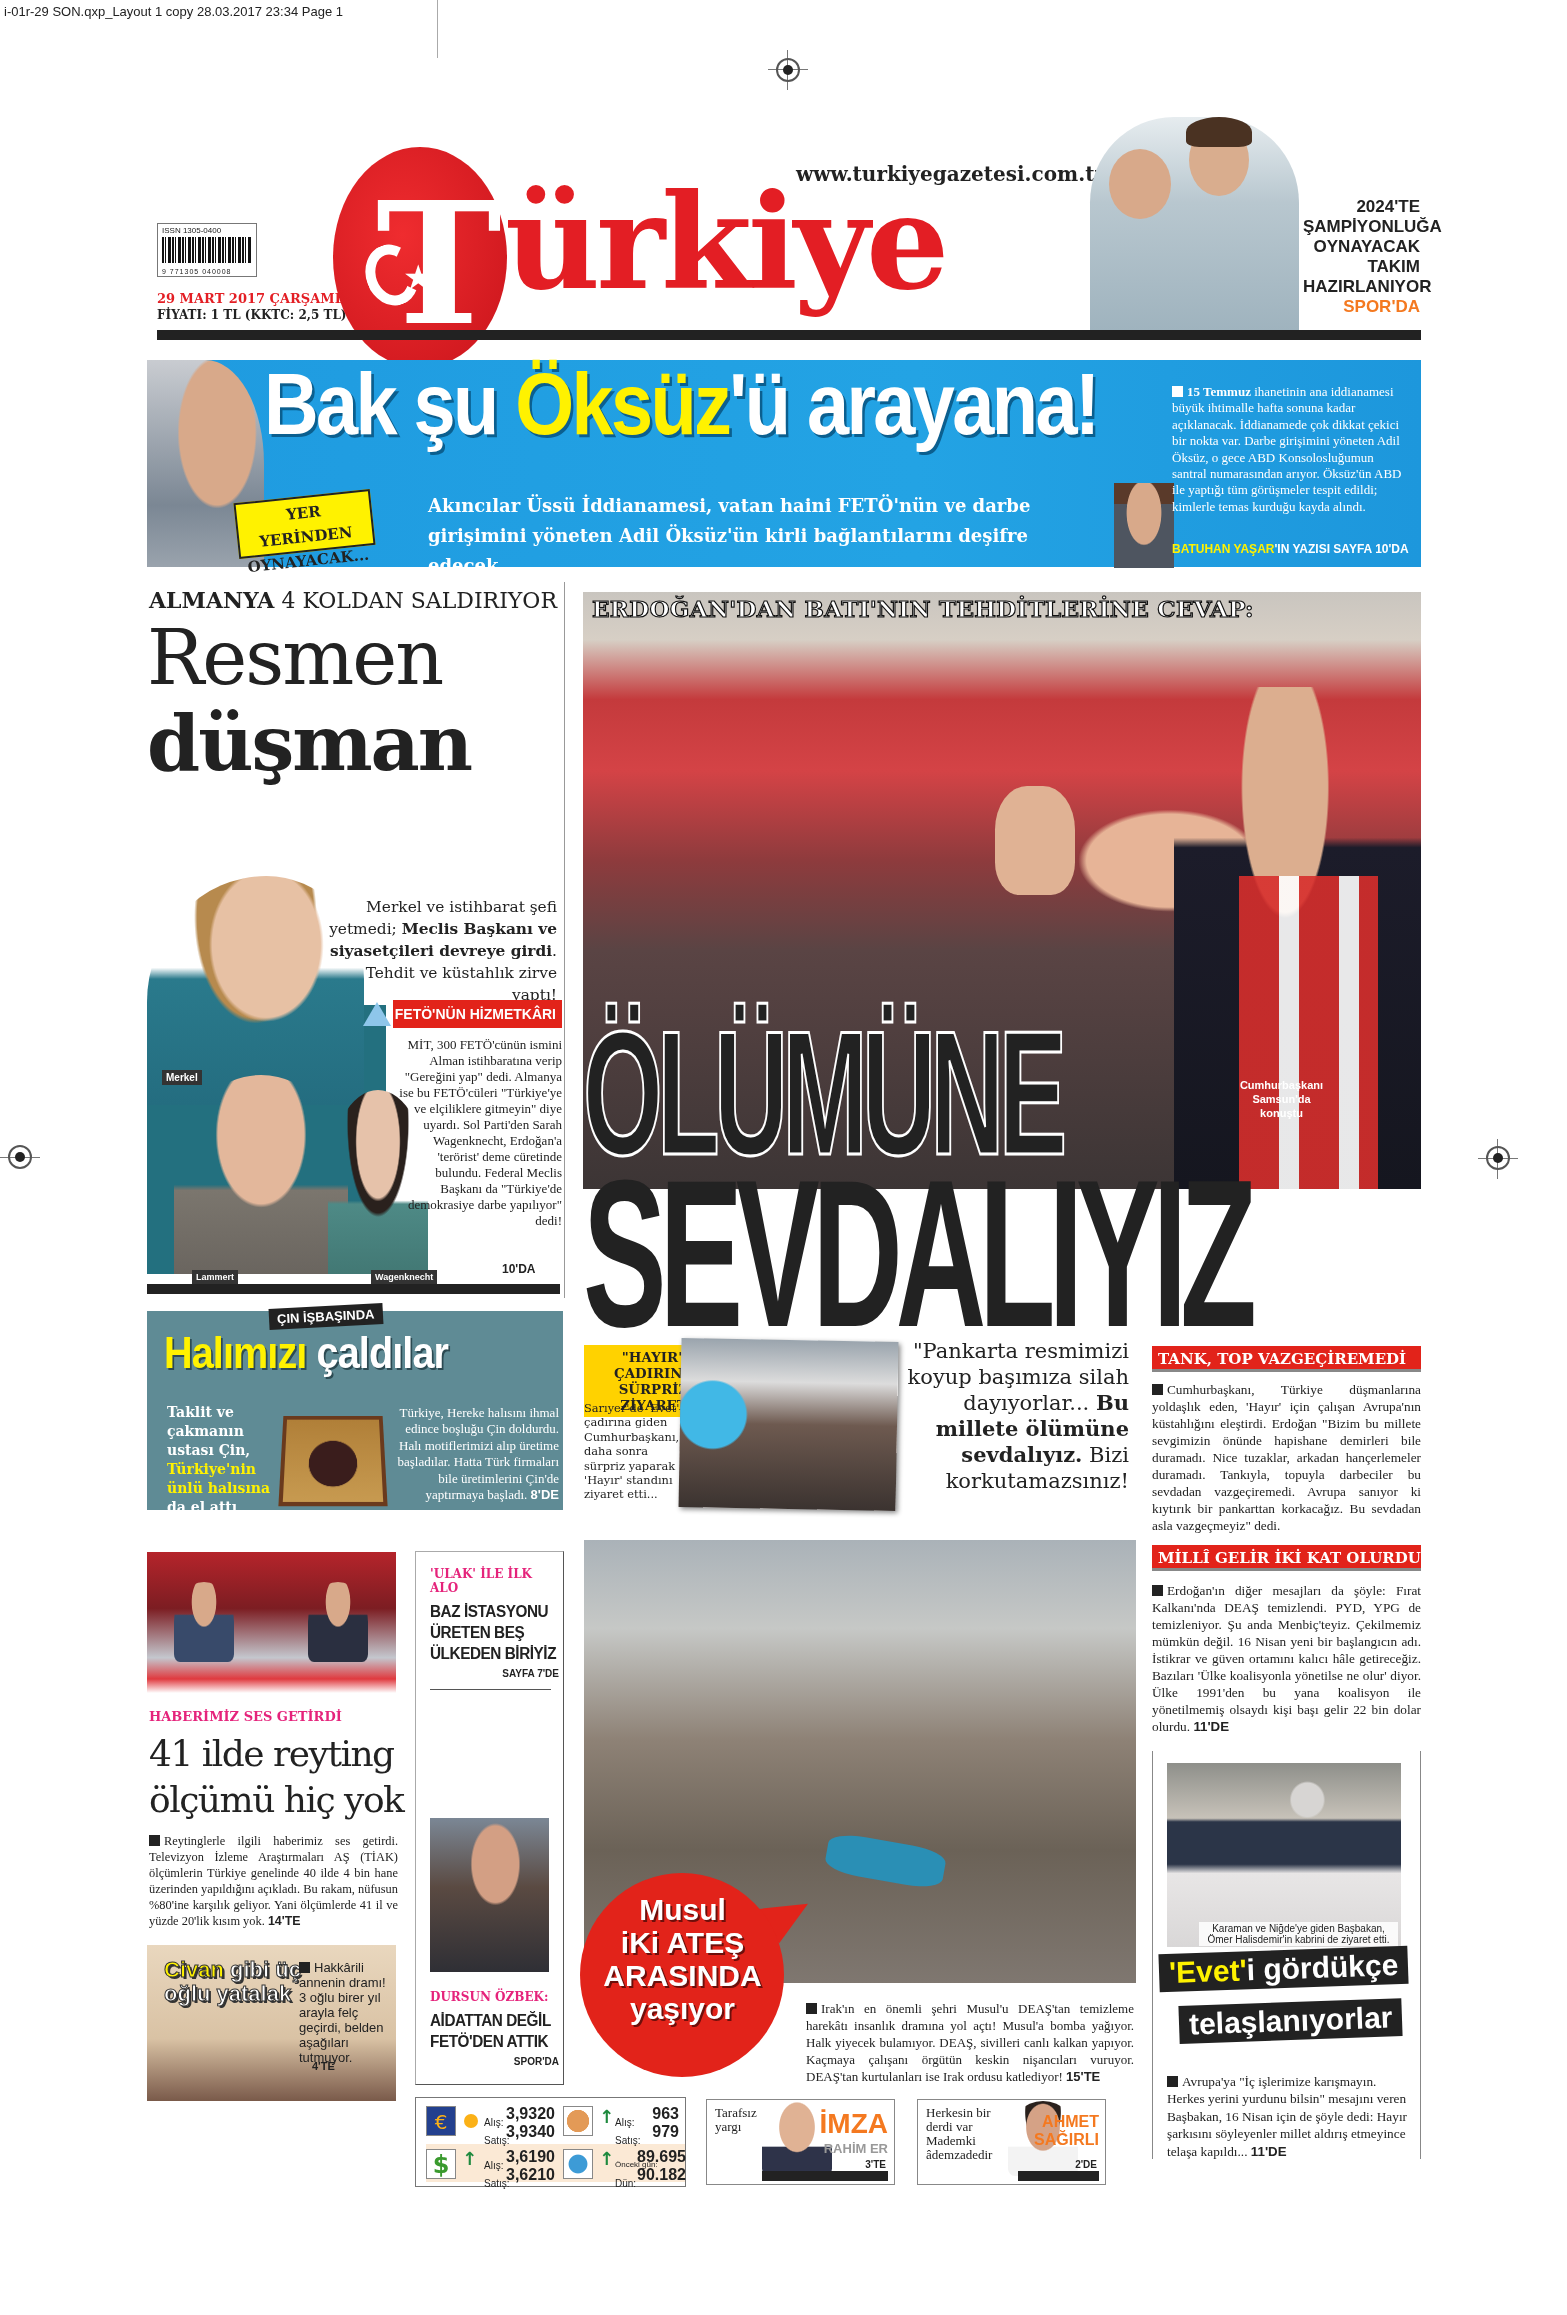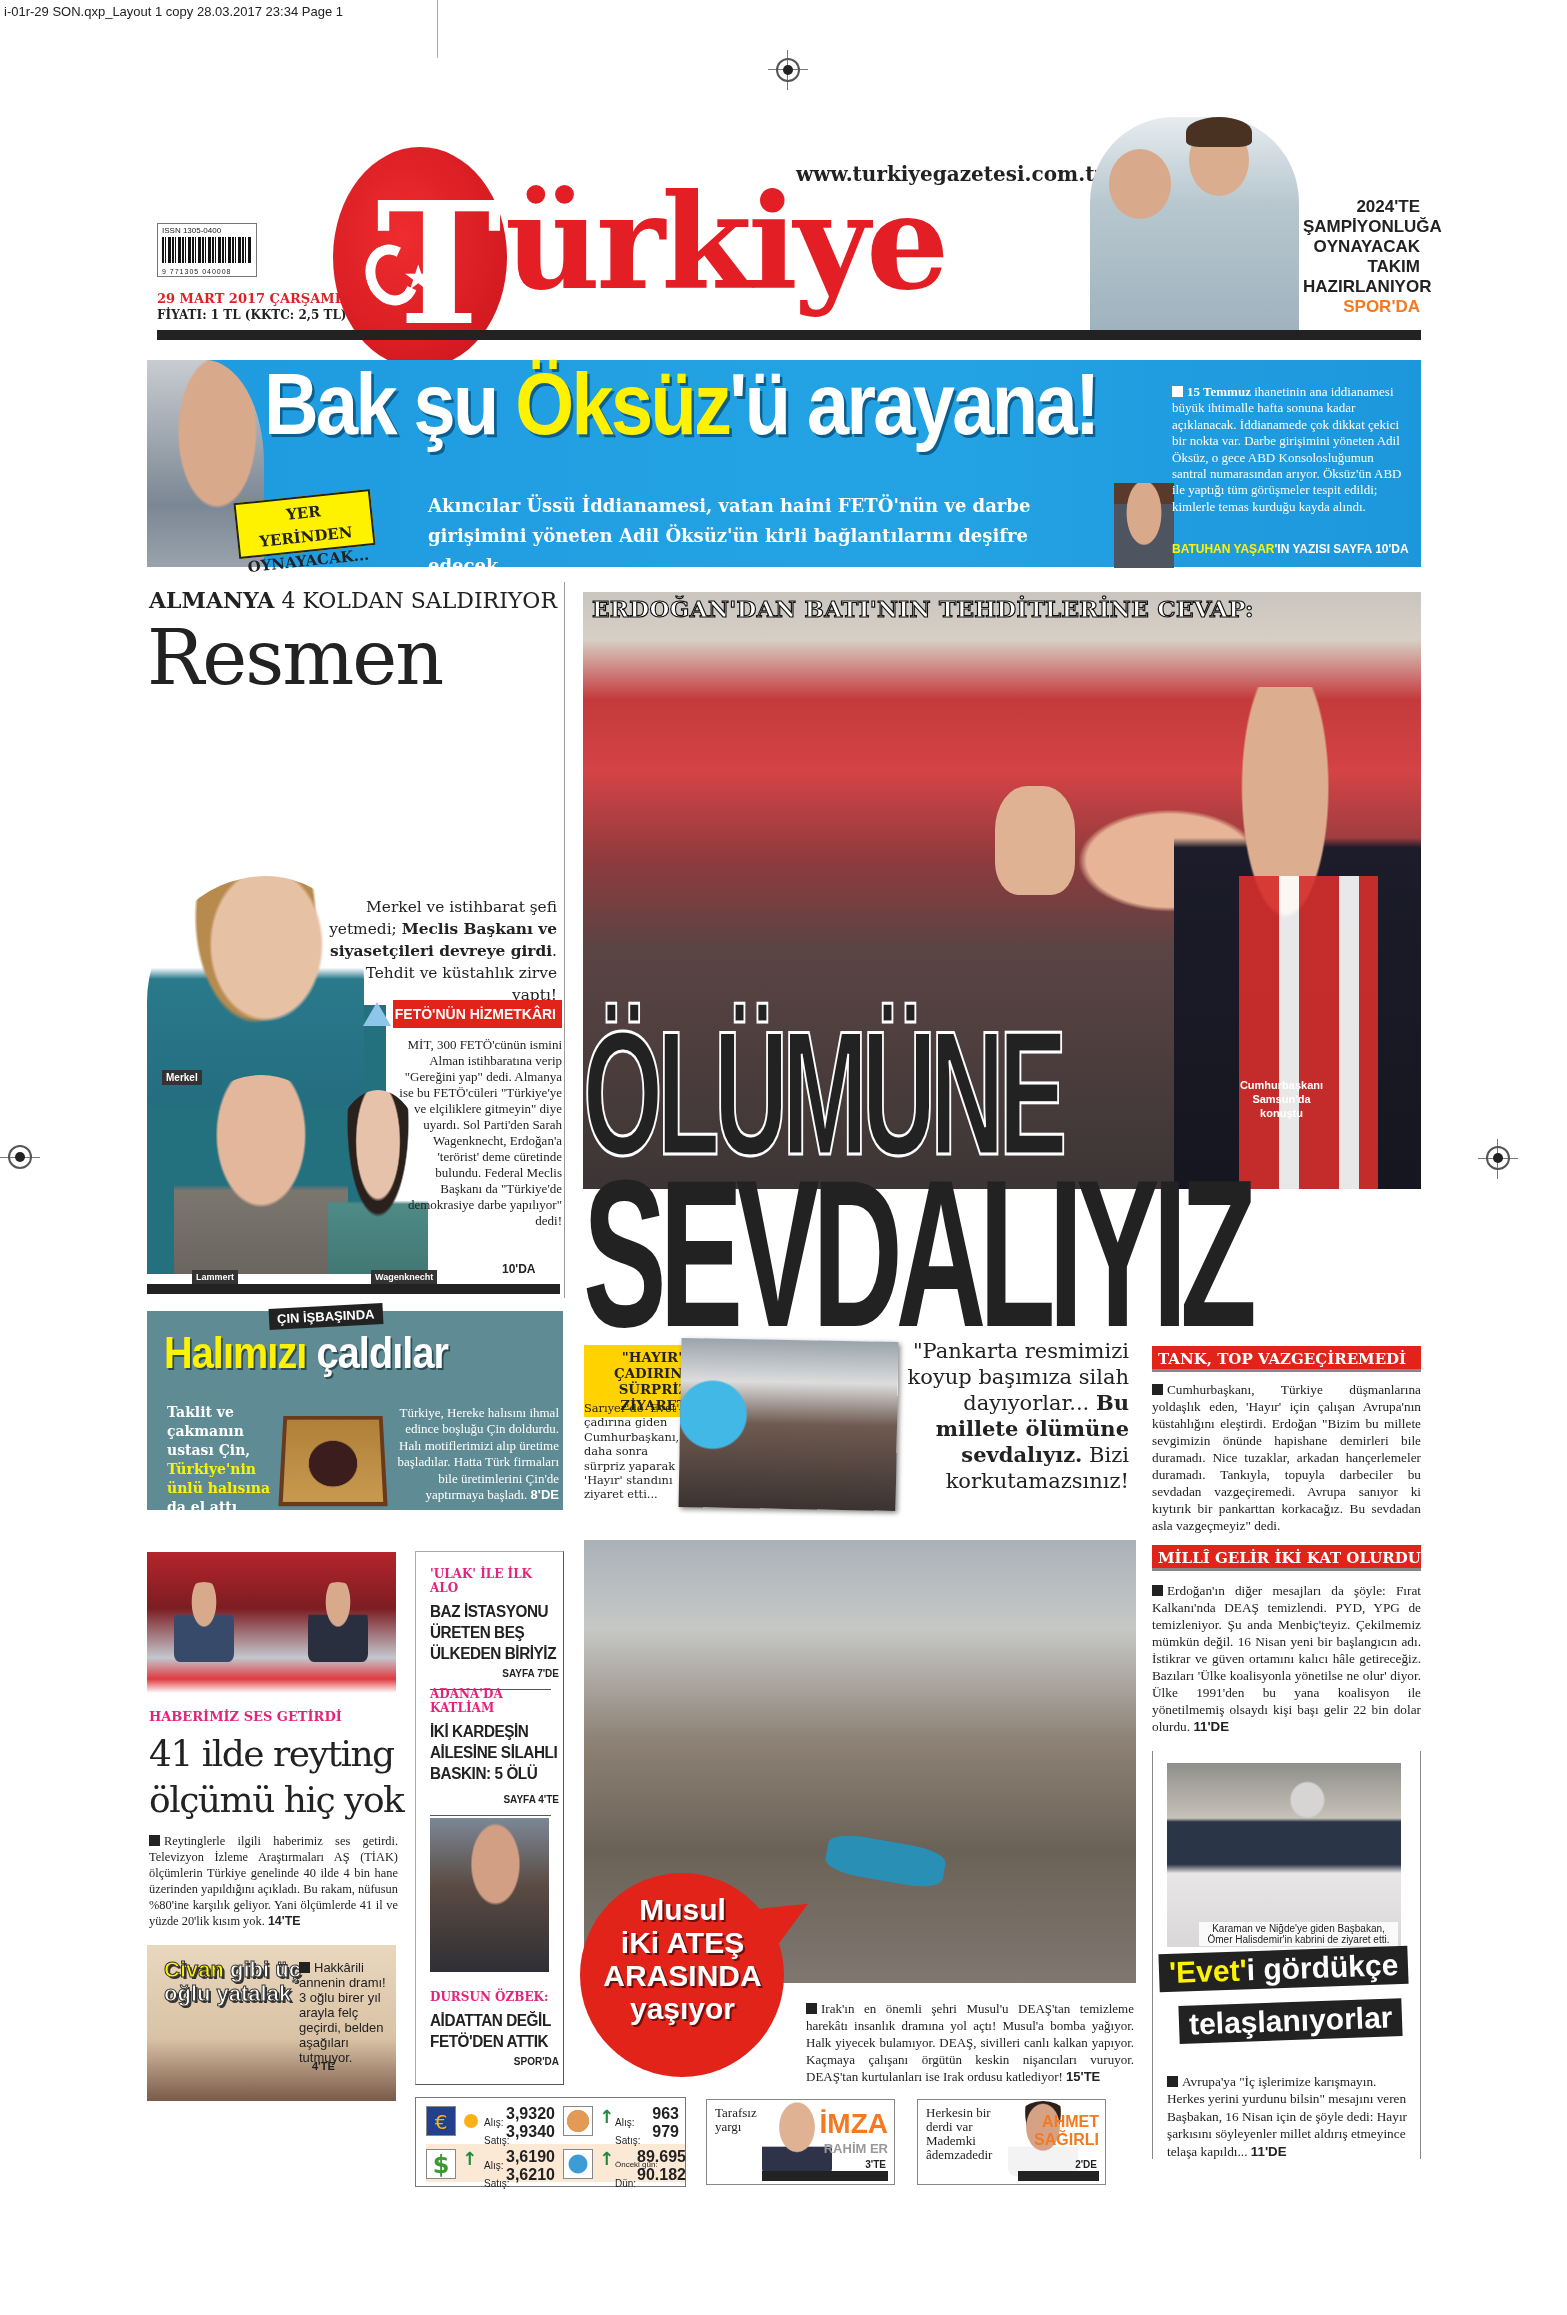--- a/index.html
+++ b/index.html
@@ -220,20 +220,21 @@
     <span class="y">BATUHAN YAŞAR</span><span>'IN YAZISI SAYFA 10'DA</span>
   </div>
 </div>
 
 <div>
   <div class="abs kicker">
     <b>ALMANYA</b><span> 4 KOLDAN SALDIRIYOR</span>
   </div>
   <div class="abs big-head">
     <div>Resmen</div>
+    <div class="b">düşman</div>
   </div>
   <div class="abs merkel-body"></div>
   <div class="abs merkel-photo"></div>
   <div class="abs lammert-photo"></div>
   <div class="abs wagen-photo"></div>
   <div class="abs photo-cap" style="left:162px;top:1070px;">Merkel</div>
   <div class="abs photo-cap" style="left:192px;top:1270px;font-size:9px;">Lammert</div>
   <div class="abs photo-cap" style="left:371px;top:1270px;font-size:9px;">Wagenknecht</div>
   <div class="abs photo-base"></div>
   <div class="abs deck">
@@ -325,30 +326,20 @@
   <div class="abs" style="left:14px;top:15px;width:129px;">
     <div class="mini-kick">'ULAK' İLE İLK ALO</div>
     <div class="mini-head" style="margin-top:6px;">
       <div>BAZ İSTASYONU</div>
       <div>ÜRETEN BEŞ</div>
       <div>ÜLKEDEN BİRİYİZ</div>
     </div>
     <div class="mini-ref" style="margin-top:4px;">SAYFA 7'DE</div>
     <div class="mini-rule" style="margin-top:10px;"></div>
   </div>
-  <div class="abs" style="left:14px;top:135px;width:129px;">
-    <div class="mini-kick">ADANA'DA KATLİAM</div>
-    <div class="mini-head" style="margin-top:6px;">
-      <div>İKİ KARDEŞİN</div>
-      <div>AİLESİNE SİLAHLI</div>
-      <div>BASKIN: 5 ÖLÜ</div>
-    </div>
-    <div class="mini-ref" style="margin-top:10px;">SAYFA 4'TE</div>
-    <div class="mini-rule" style="margin-top:10px;"></div>
-  </div>
   <div class="abs" style="left:14px;top:438px;width:129px;">
     <div class="mini-kick">DURSUN ÖZBEK:</div>
     <div class="mini-head" style="margin-top:6px;">
       <div>AİDATTAN DEĞİL</div>
       <div>FETÖ'DEN ATTIK</div>
     </div>
     <div class="mini-ref" style="margin-top:4px;">SPOR'DA</div>
   </div>
 </div>
 <div class="abs ozbek-photo"></div>

